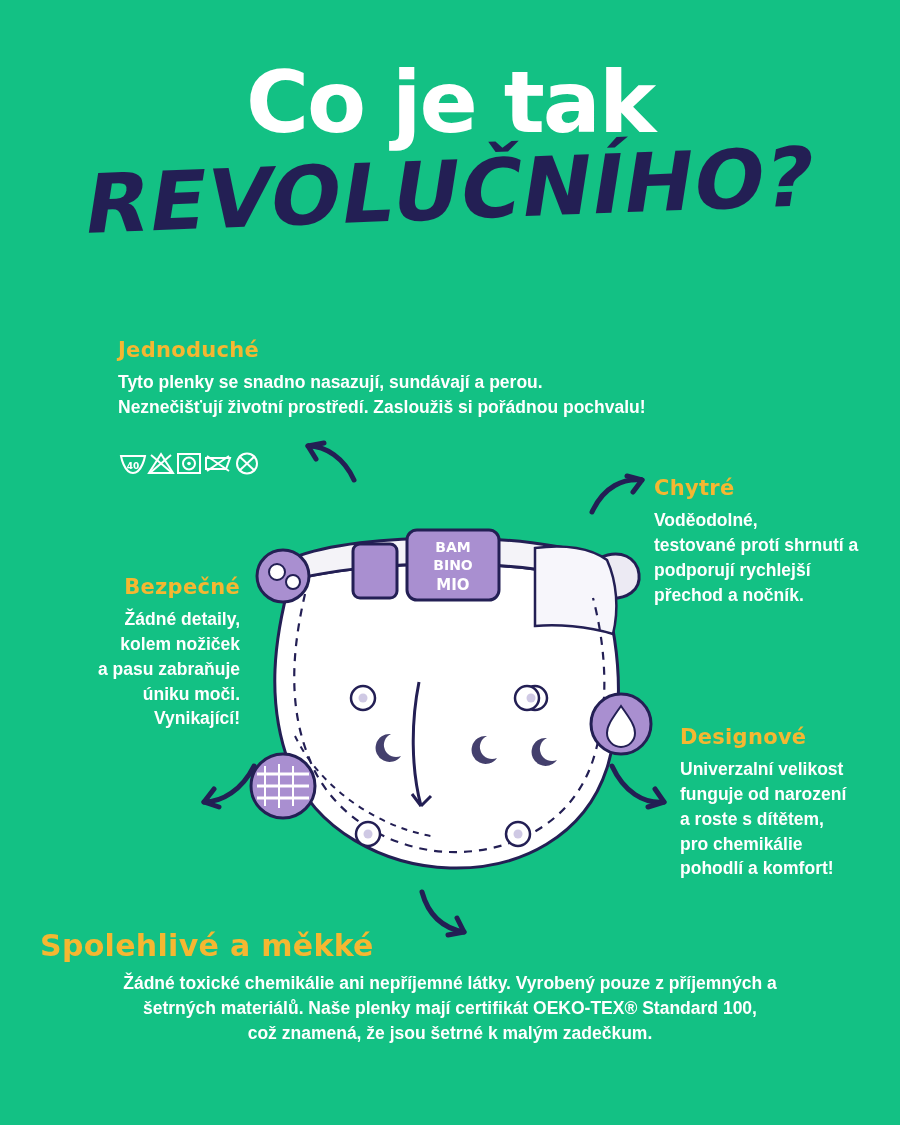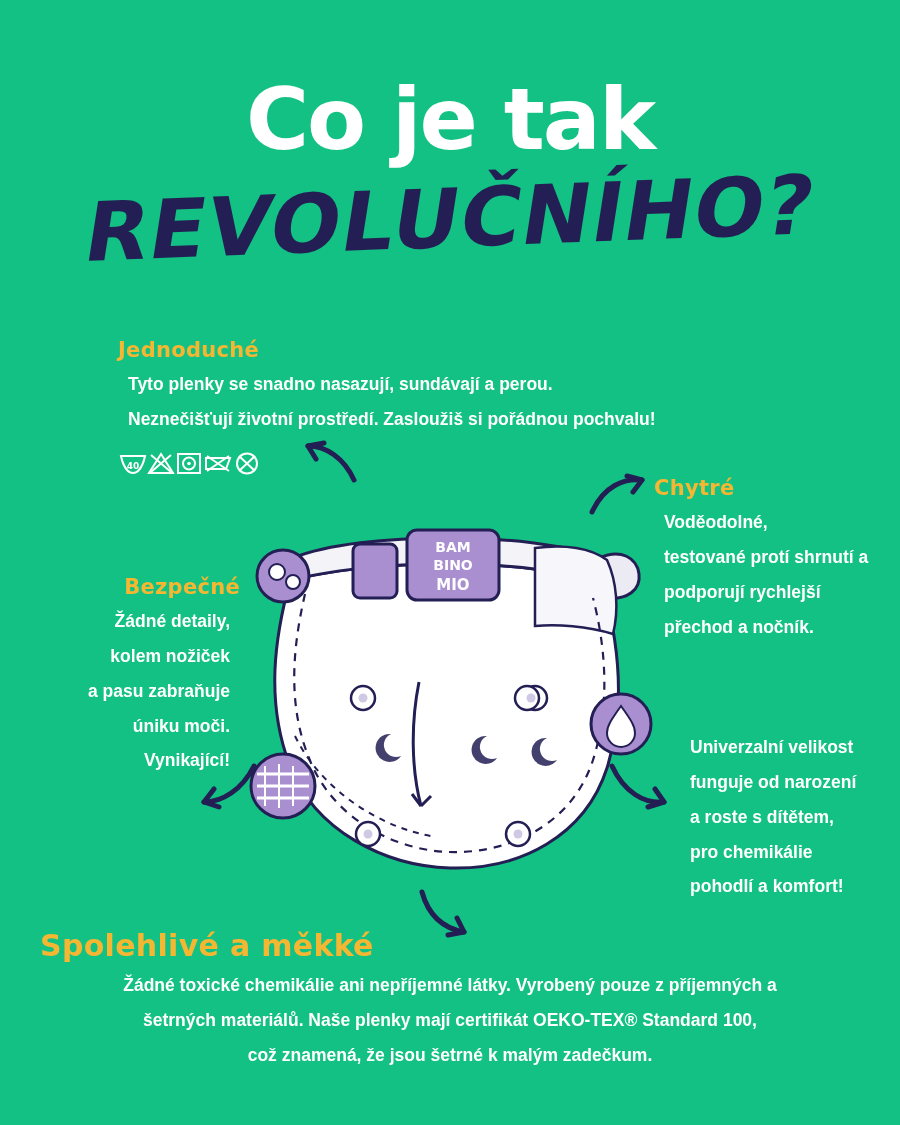--- a/index.html
+++ b/index.html
@@ -28,21 +28,21 @@
     width: 900px;
     text-align: center;
   }
   .headline-line1 {
     font-family: "DejaVu Sans", sans-serif;
     font-weight: bold;
     font-size: 86px;
     line-height: 0.95;
     letter-spacing: -2px;
     color: #ffffff;
-    margin: 17px;
+    margin: 0;
   }
   .headline-line2 {
     font-family: "DejaVu Sans", sans-serif;
     font-weight: bold;
     font-size: 82px;
     line-height: 1.0;
     letter-spacing: 1px;
     color: #231f54;
     margin: 6px 0 0 0;
     transform: skewX(-11deg) rotate(-2.2deg);
@@ -55,21 +55,21 @@
   }
   .block h2 {
     font-family: "DejaVu Sans", sans-serif;
     font-weight: bold;
     color: #f5b731;
     margin: 0 0 8px 0;
     font-size: 21px;
     letter-spacing: 0.3px;
   }
   .block p {
-    margin: 10px;
+    margin: 0;
     font-size: 17.5px;
     line-height: 1.42;
     color: #ffffff;
     font-weight: 600;
   }
 
   
   #b-jednoduche { top: 338px; left: 118px; width: 620px; }
   #b-chytre      { top: 476px; left: 654px; width: 240px; }
   #b-bezpecne    { top: 575px; left: 20px;  width: 220px; text-align: right; }
@@ -220,20 +220,21 @@
   <div class="block" id="b-bezpecne">
     <h2>Bezpečné</h2>
     <p>Žádné detaily,</p>
     <p>kolem nožiček</p>
     <p>a pasu zabraňuje</p>
     <p>úniku moči.</p>
     <p>Vynikající!</p>
   </div>
 
   <div class="block" id="b-designove">
+    <h2>Designové</h2>
     <p>Univerzalní velikost</p>
     <p>funguje od narození</p>
     <p>a roste s dítětem,</p>
     <p>pro chemikálie</p>
     <p>pohodlí a komfort!</p>
   </div>
 
   <div class="block" id="b-spolehlive">
     <h2>Spolehlivé a měkké</h2>
     <p>Žádné toxické chemikálie ani nepříjemné látky. Vyrobený pouze z příjemných a</p>

